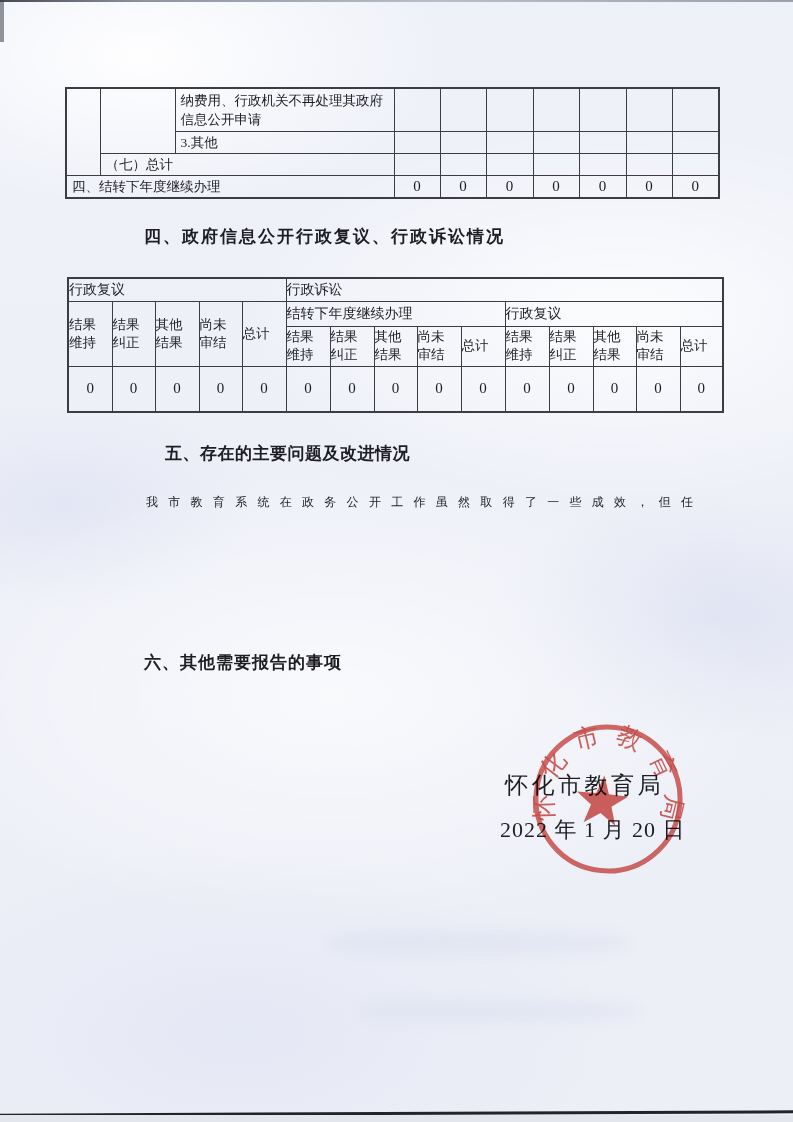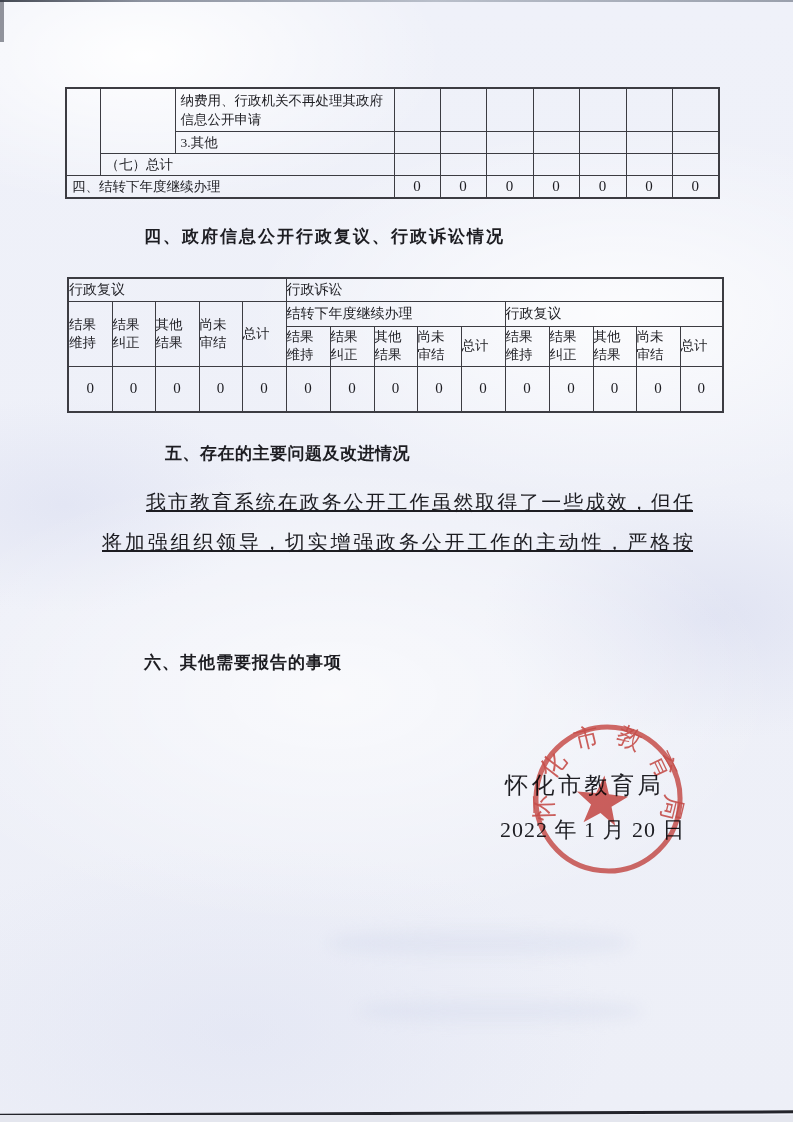--- a/index.html
+++ b/index.html
@@ -33,21 +33,21 @@
   .r-a { height:43px; } .r-b { height:22px; } .r-c { height:21px;padding-left:44px; } .r-d { height:22px; }
   .h1 { height:23px; } .h2 { height:25px; } .h3 { height:40px; } .rv { height:46px; }
 
   .h { position:absolute; font-family:"Liberation Sans","DejaVu Sans",sans-serif;
        font-weight:bold; font-size:17px; white-space:nowrap; }
   .h4 { left:144px; top:225px; letter-spacing:2px; }
   .h5 { left:159px; top:442px; letter-spacing:0.5px;margin-left:6px; }
   .h6 { left:144px; top:651px; letter-spacing:1px; }
 
   .para { position:absolute; left:102px; top:482px; width:591px; }
-  .line { height:40px; line-height:40px; font-size:20px; text-align:justify; text-align-last:justify;text-decoration:underline; }
+  .line { height:40px; line-height:40px; font-size:12px; text-align:justify; text-align-last:justify; }
   .line.indent { text-indent:44px; }
 
   .sig-org { position:absolute; left:505px; top:770px; font-size:23px; letter-spacing:3.5px; white-space:nowrap; }
   .sig-date { position:absolute; left:500px; top:815px; font-size:22px; letter-spacing:1px; white-space:nowrap; }
 
   .stamp { position:absolute; left:531px; top:722px; width:154px; height:154px;
            mix-blend-mode:multiply; opacity:.88; transform:rotate(6deg); }
   .smudge { position:absolute; background:rgba(206,211,233,.28); filter:blur(7px); border-radius:40%; }
 </style>
 </head>
@@ -194,21 +194,20 @@
       <td class="num">0</td>
       <td class="num">0</td>
     </tr>
   </tbody>
     </table>
 
   <div class="h h5">五、存在的主要问题及改进情况</div>
 
   <div class="para">
     <div class="line indent">我市教育系统在政务公开工作虽然取得了一些成效，但任</div>
-    <div class="line">将加强组织领导，切实增强政务公开工作的主动性，严格按</div>
   </div>
 
   <div class="h h6">六、其他需要报告的事项</div>
 
   <div class="sig-org">怀化市教育局</div>
   <div class="sig-date">2022 年 1 月 20 日</div>
 
   <div class="stamp">
     <svg width="154" height="154" viewBox="0 0 154 154">
       <circle cx="77" cy="77" r="72" fill="none" stroke="#cb3a33" stroke-width="5" opacity="0.85"></circle>

